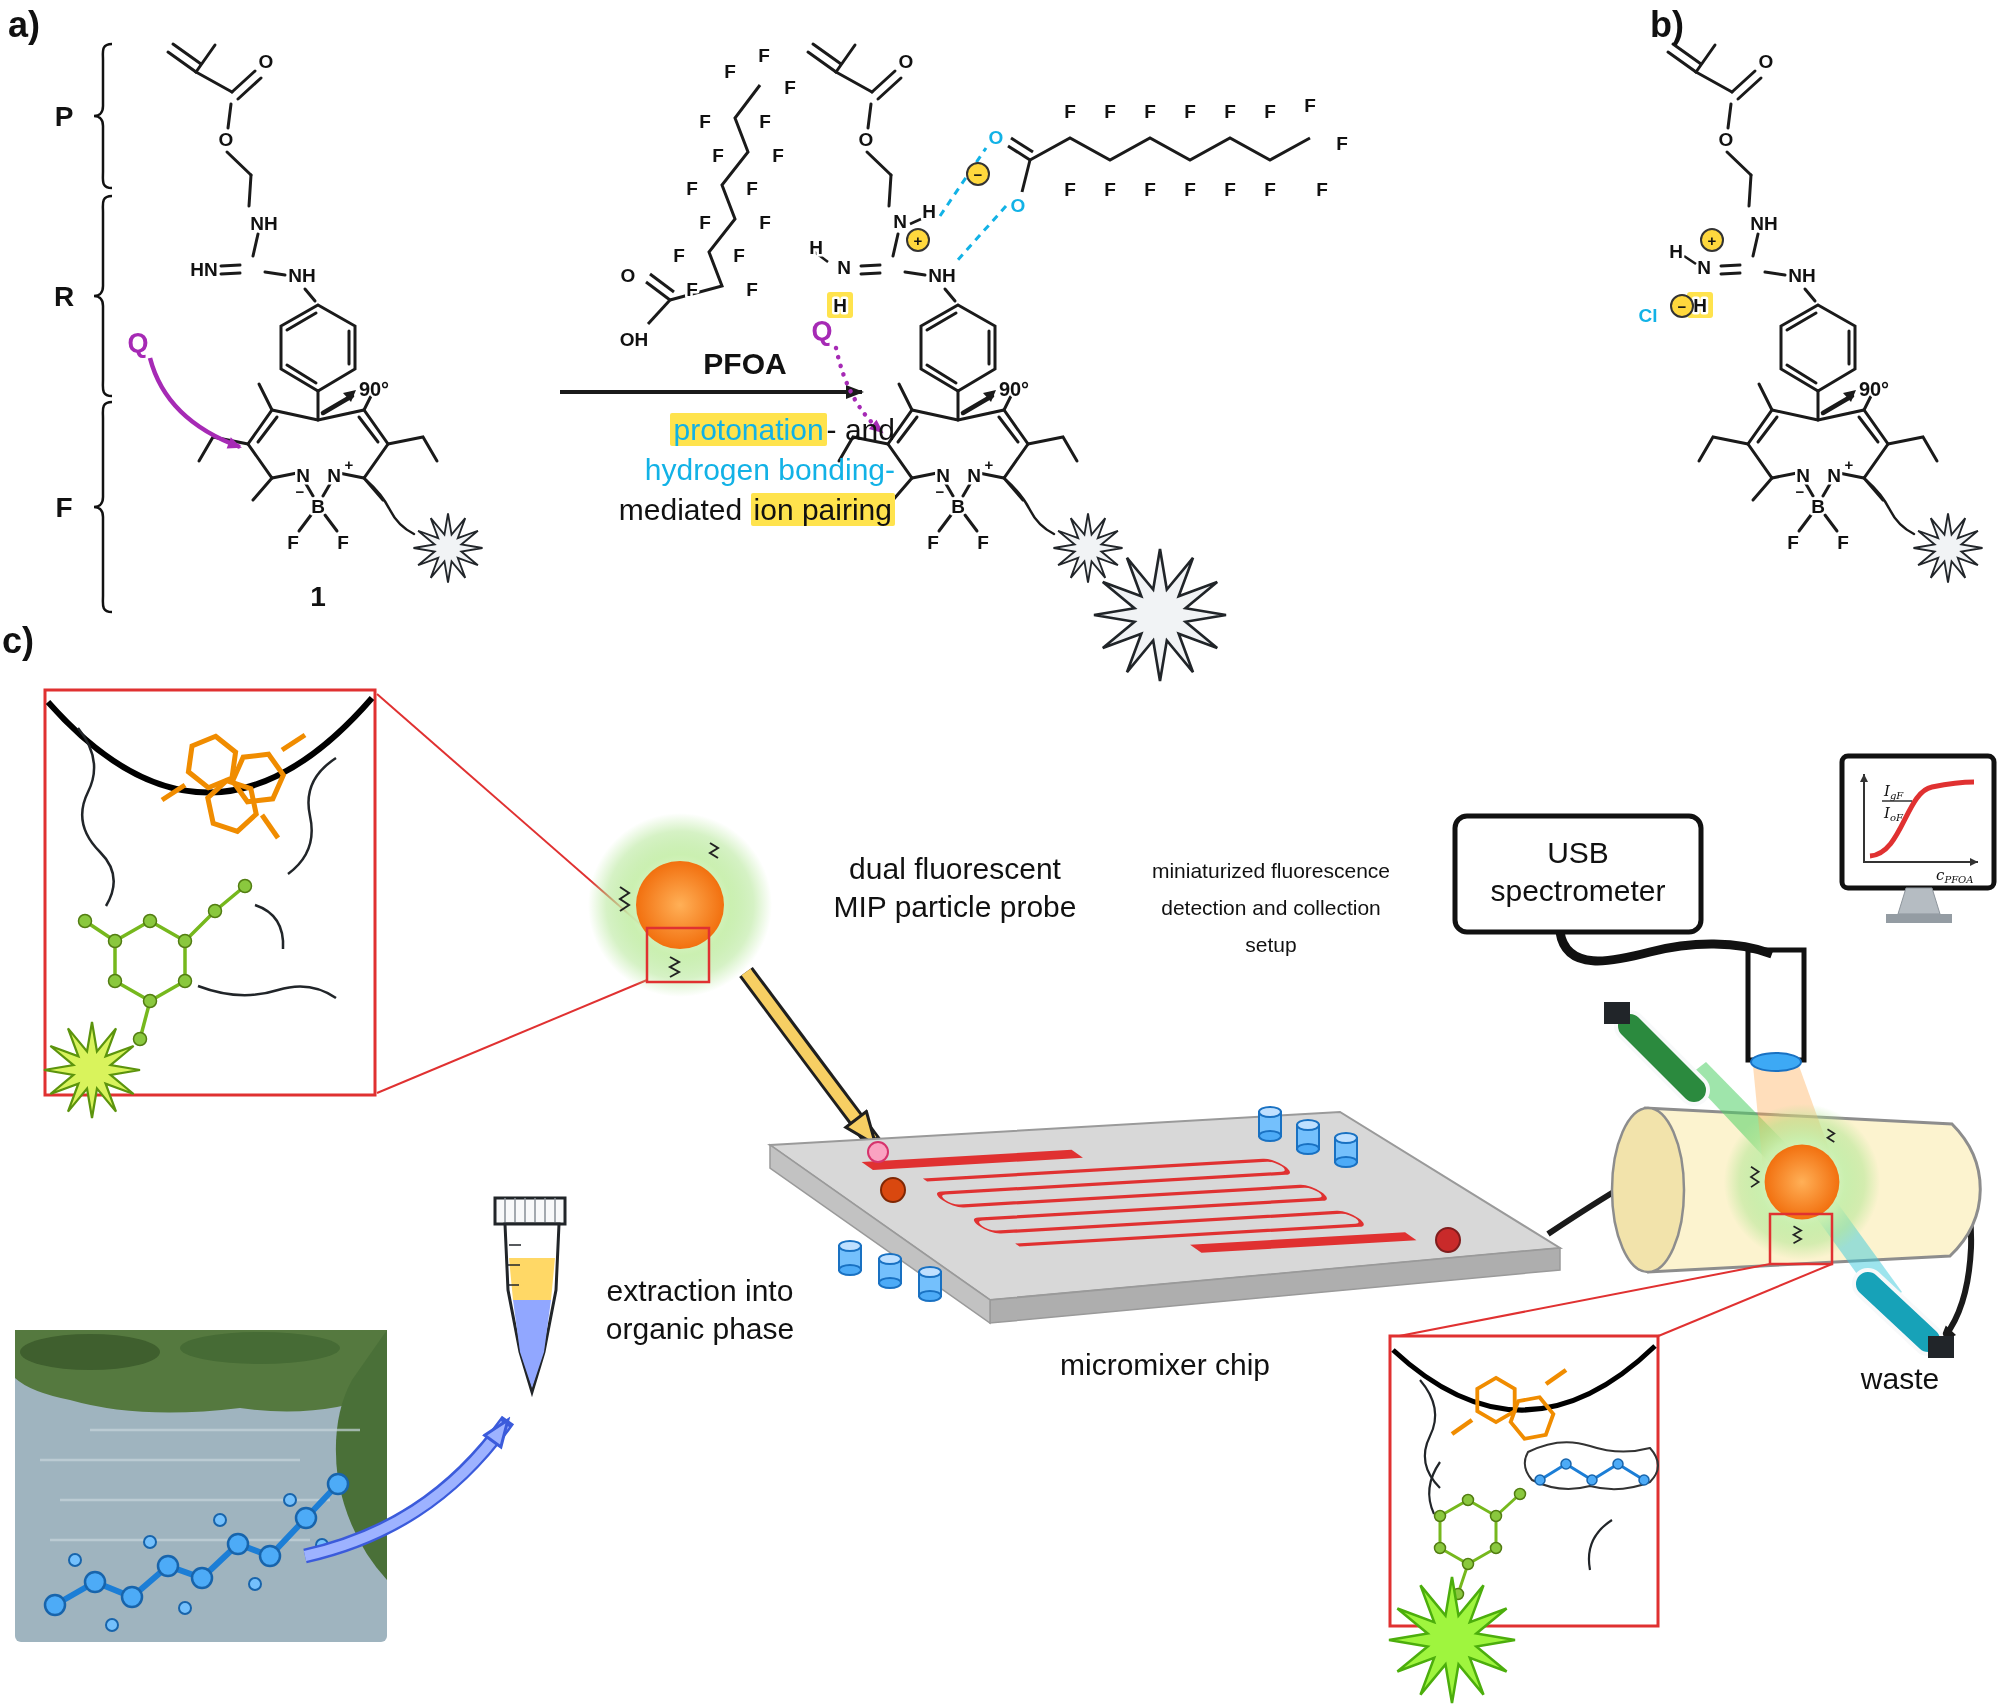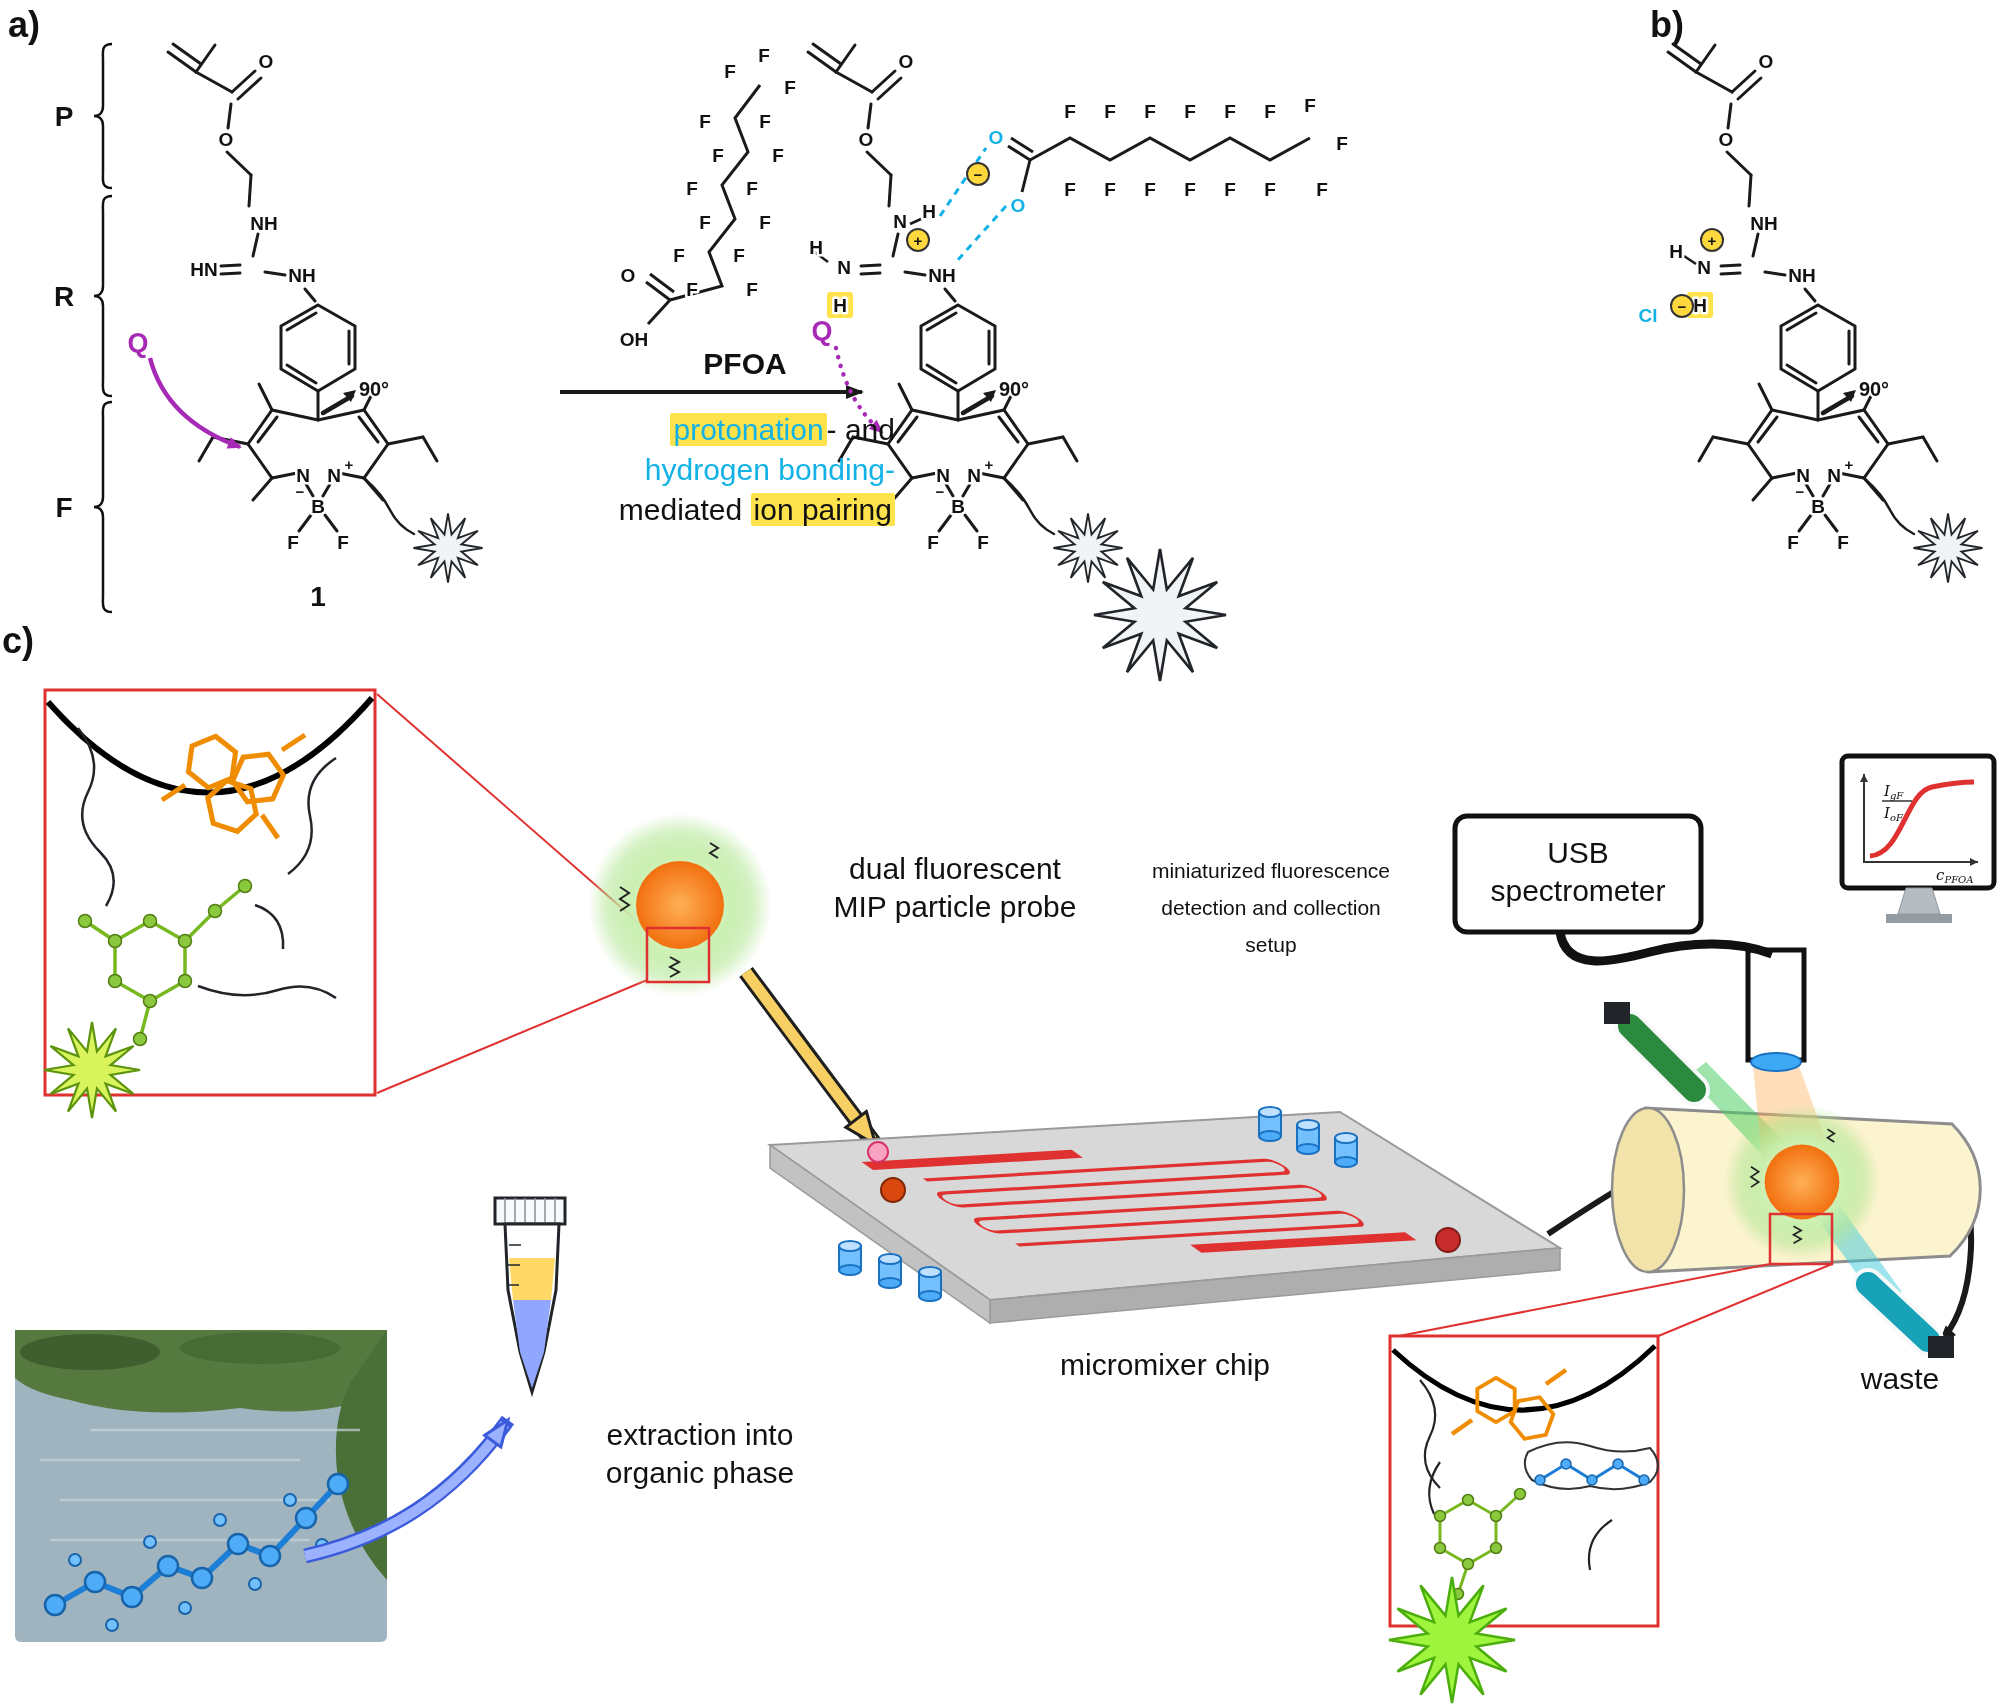--- a/index.html
+++ b/index.html
@@ -491,21 +491,21 @@
       <div>setup</div>
 </div>
 
 <div class="lbl" style="left:1458px;top:834px;width:240px">
   <div>USB</div>
       <div>spectrometer</div>
 </div>
 
 <div class="lbl" style="left:1015px;top:1346px;width:300px">micromixer chip</div>
 
-<div class="lbl" style="left:572px;top:1416px;width:256px">
+<div class="lbl" style="left:572px;top:1272px;width:256px">
   <div>extraction into</div>
       <div>organic phase</div>
 </div>
 
 <div class="lbl" style="left:58px;top:1725px;width:264px">water sample</div>
 
 <div class="lbl" style="left:1830px;top:1360px;width:140px">waste</div>
 
 </div>
 

